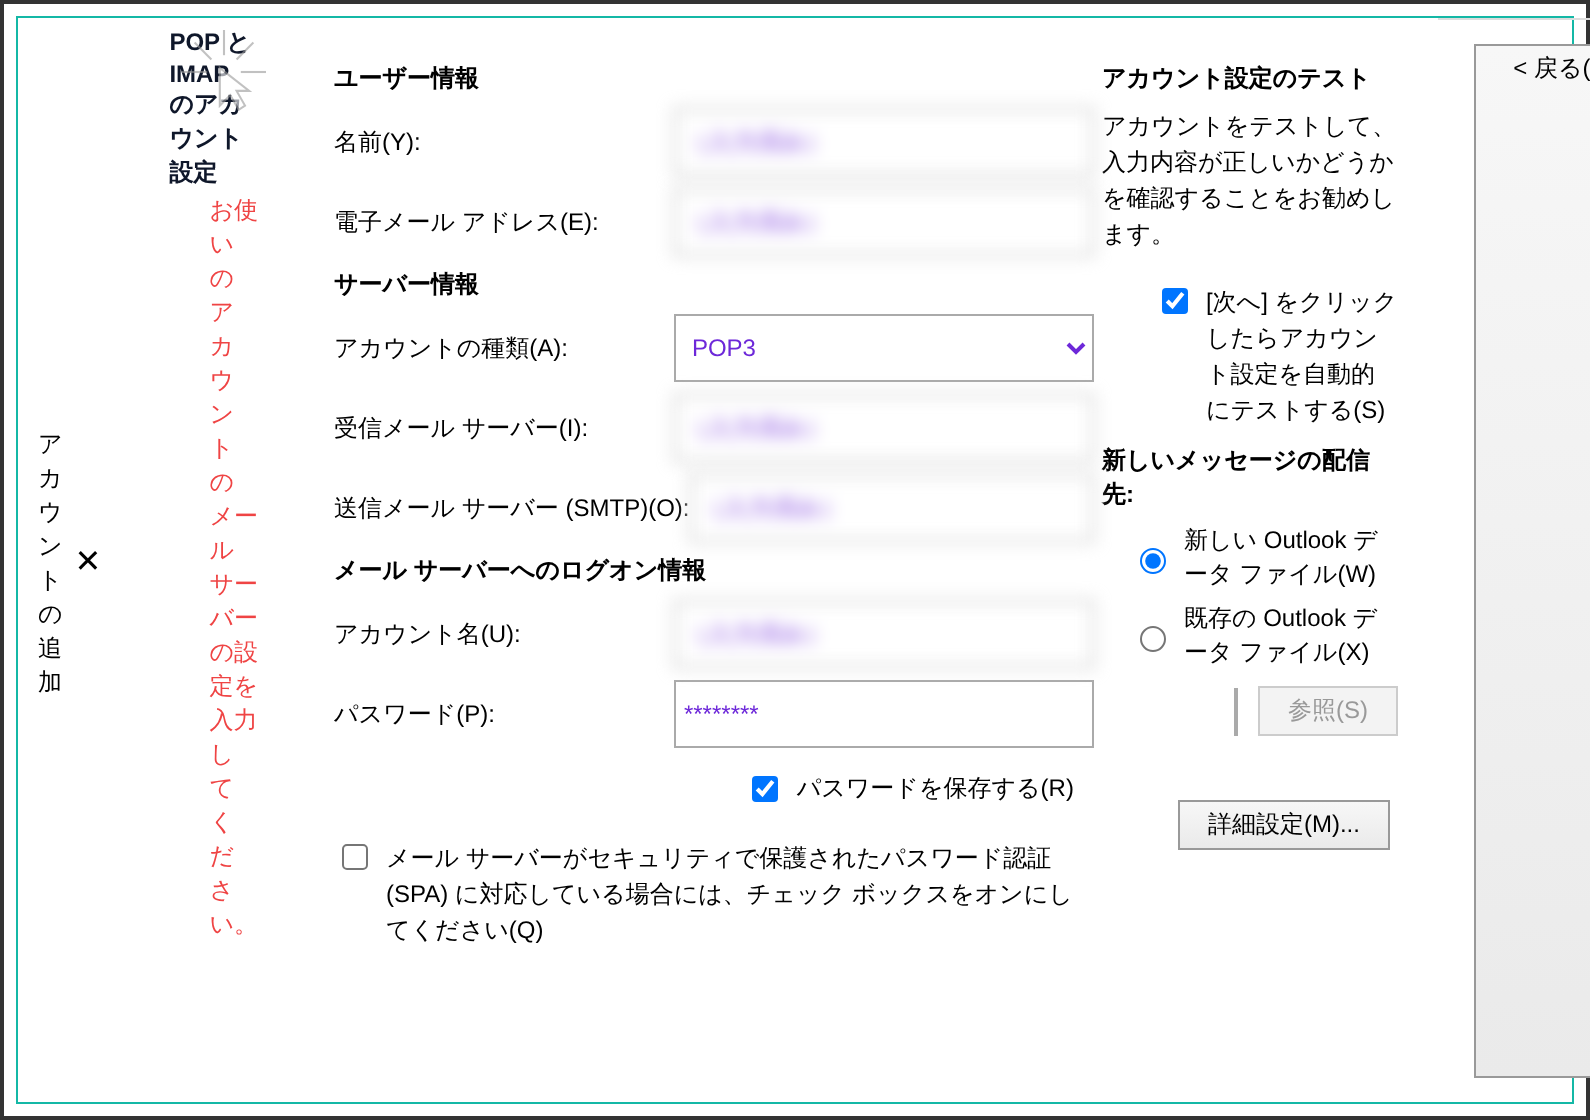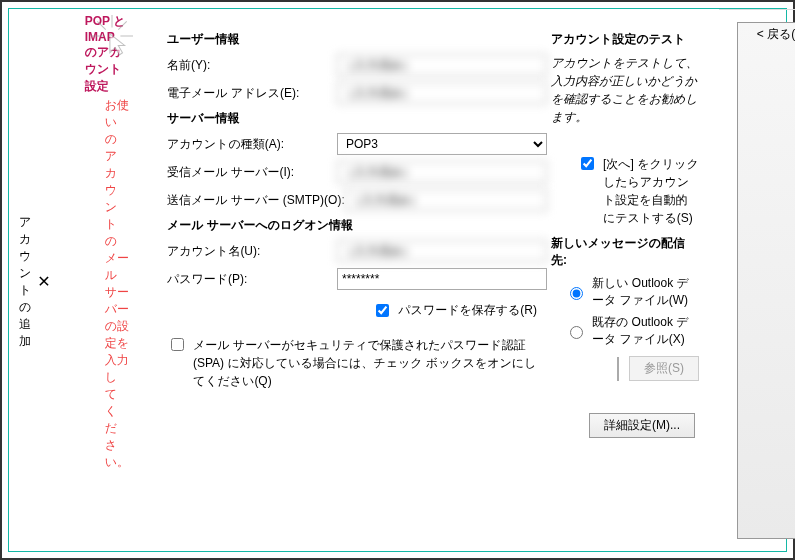--- a/index.html
+++ b/index.html
@@ -40,21 +40,21 @@
     padding: 0 6px;
     cursor: default;
   }
   .header-band {
     padding: 4px 18px 10px 18px;
     position: relative;
   }
   .header-band .title {
     font-weight: bold;
     font-size: 12px;
-    color: #be185d;
+    color: #0f172a;
     margin-bottom: 2px;
   }
   .header-band .subtitle {
     color: #ef4444;
     margin-left: 20px;
     font-size: 12px;
   }
   .cursor-deco {
     position: absolute;
     right: 14px;
@@ -90,26 +90,26 @@
     margin-bottom: 6px;
   }
   .form-row .label {
     flex: 0 0 170px;
     white-space: nowrap;
   }
   .form-row .field,
   .form-row select {
     flex: 1;
     min-width: 0;
-    height: 22px;
+    height: 34px;
     border: 1px solid #aaa;
     background: #fff;
     padding: 0 4px;
     font-size: 12px;
-    color: #000000;
+    color: #6d28d9;
   }
   .form-row select {
     appearance: auto;
   }
   .blur {
     filter: blur(4px);
     color: #999;
     background: #fbfbfb;
   }
   .check-row {
@@ -263,21 +263,21 @@
         </div>
 
         <label class="check-row" style="margin-top:10px;">
           <input type="checkbox" style="">
           <span class="spa-text">メール サーバーがセキュリティで保護されたパスワード認証 (SPA) に対応している場合には、チェック ボックスをオンにしてください(Q)</span>
         </label>
       </div>
 
       <div class="col col-right">
         <div class="section-head">アカウント設定のテスト</div>
-        <div style="line-height:1.5;margin-bottom:29px;font-style:italic;">アカウントをテストして、入力内容が正しいかどうかを確認することをお勧めします。</div>
+        <div style="line-height:1.5;margin-bottom:16px;">アカウントをテストして、入力内容が正しいかどうかを確認することをお勧めします。</div>
 
 
         <label class="check-row check-indent" style="margin-left:26px;">
           <input type="checkbox" checked="" style="">
           <span style="line-height:1.5;">[次へ] をクリックしたらアカウント設定を自動的にテストする(S)</span>
         </label>
 
         <div class="section-head" style="margin-top:8px;">新しいメッセージの配信先:</div>
 
         <label class="radio-row">

